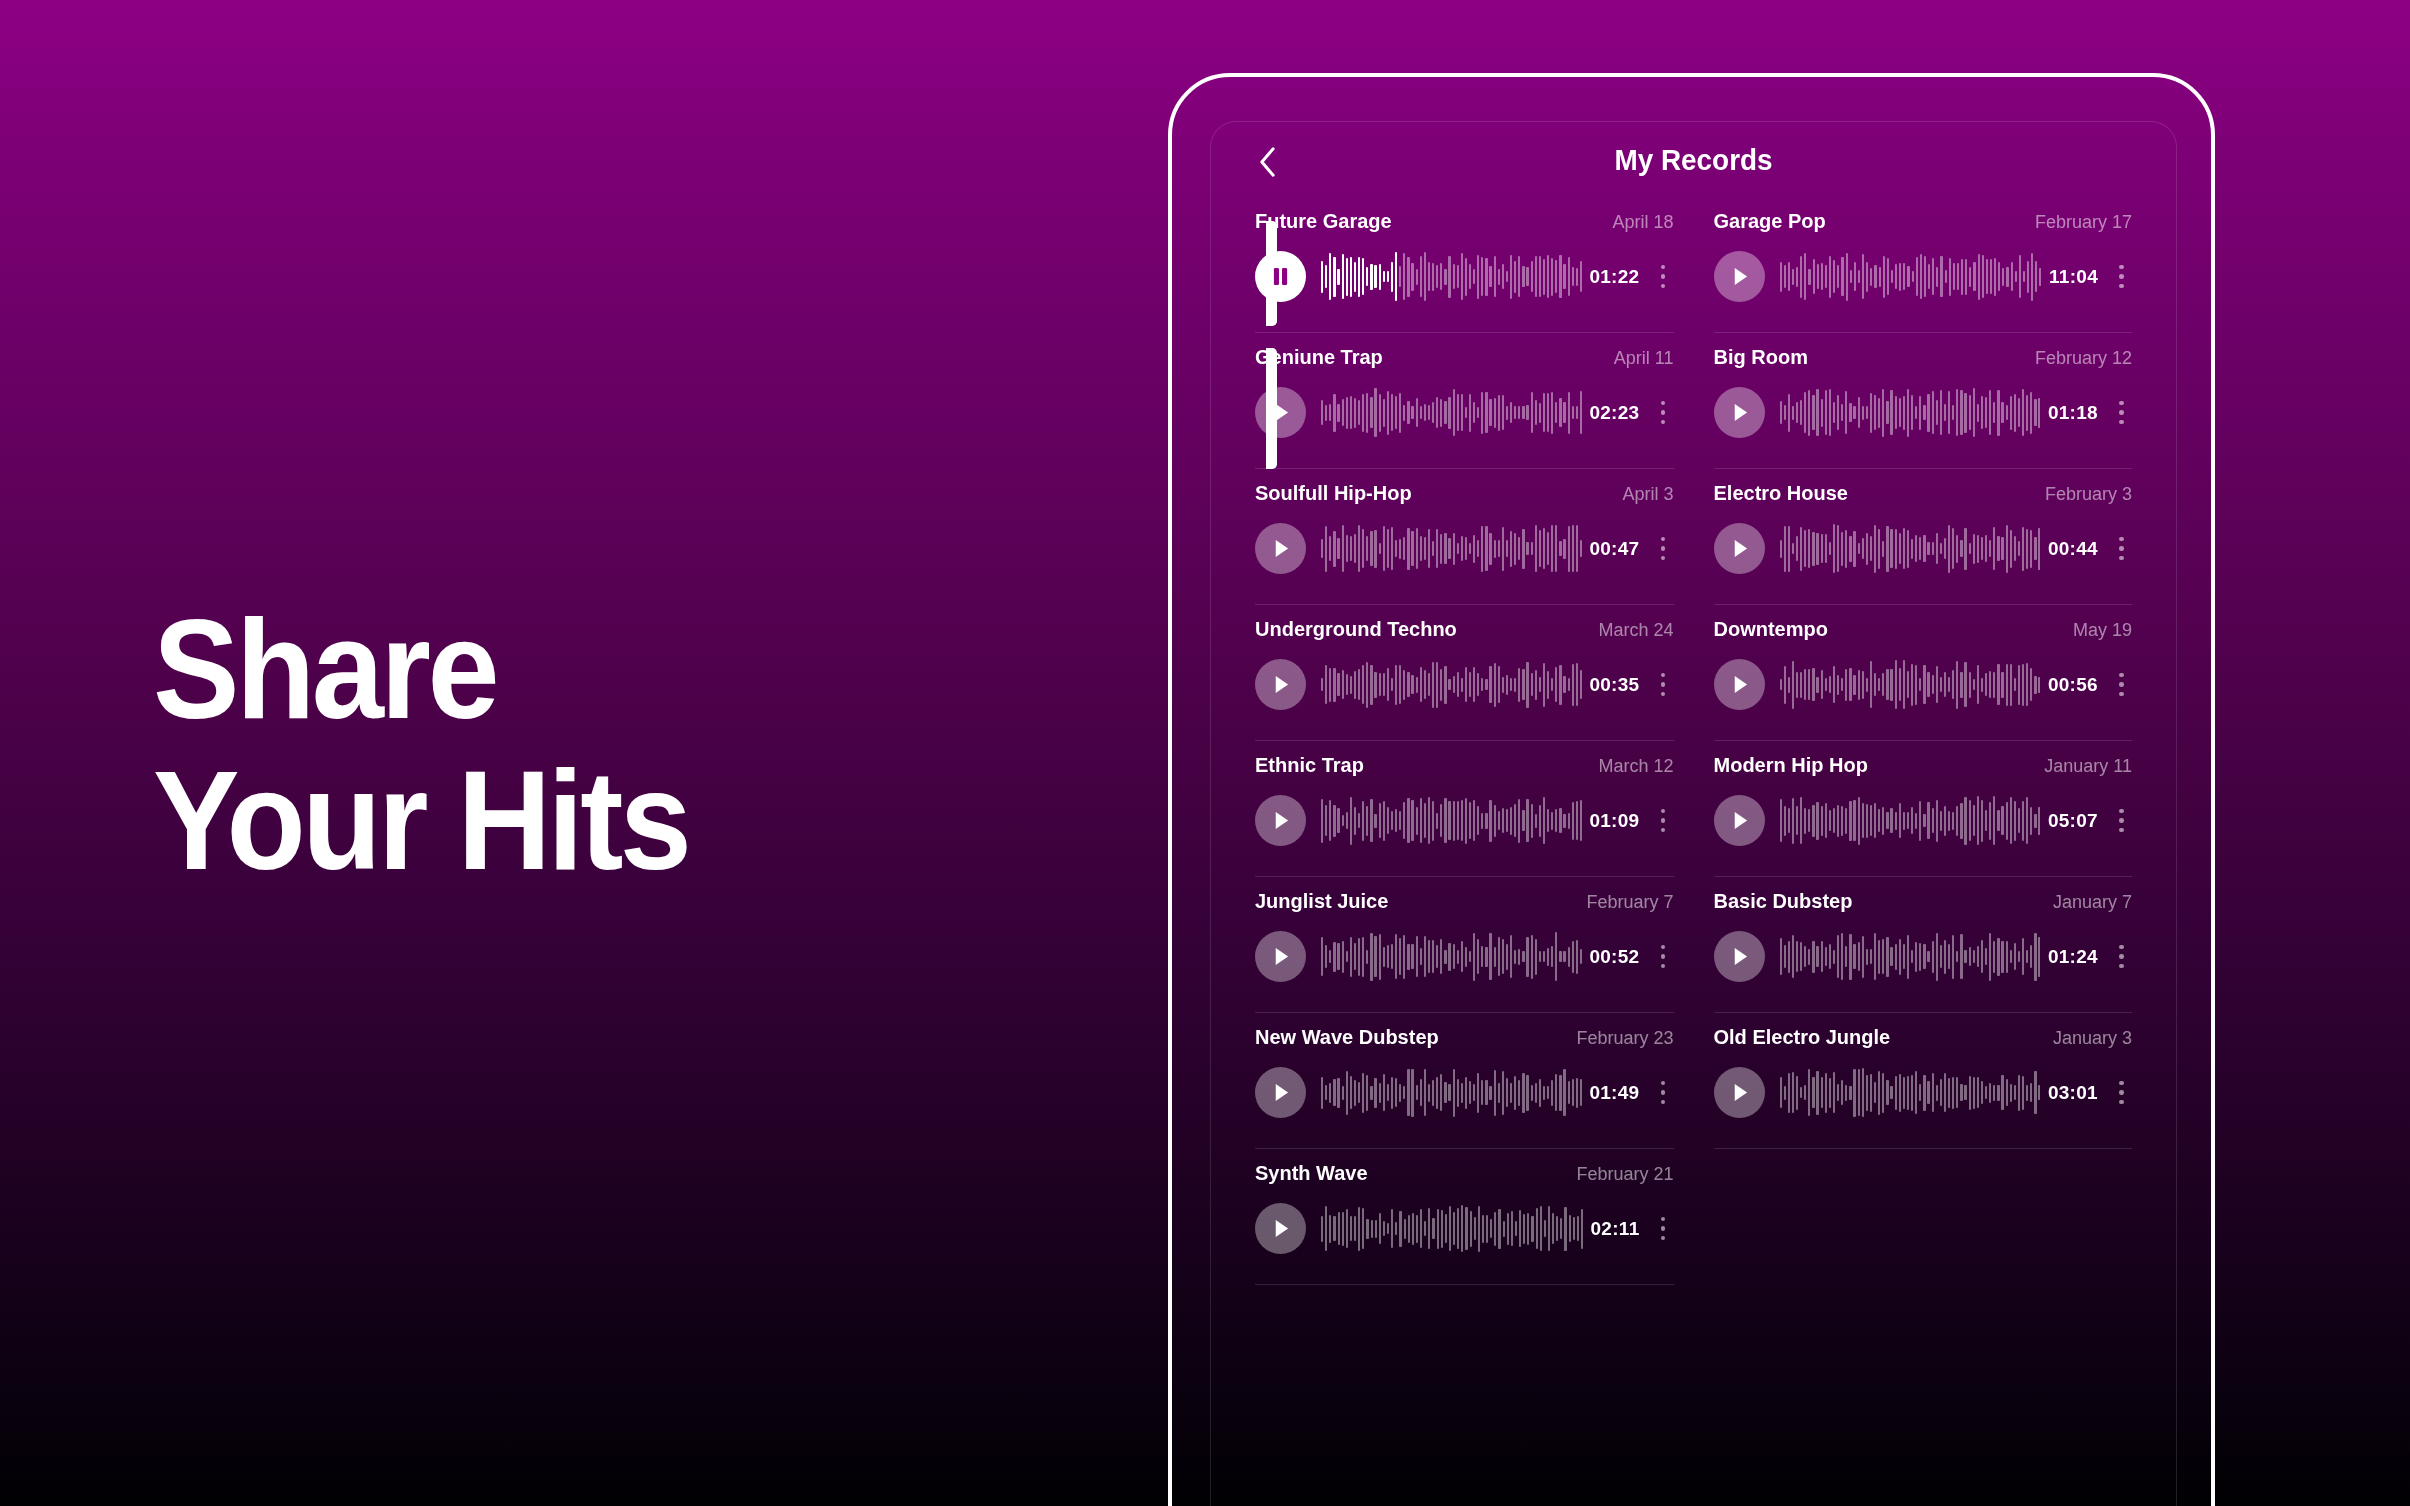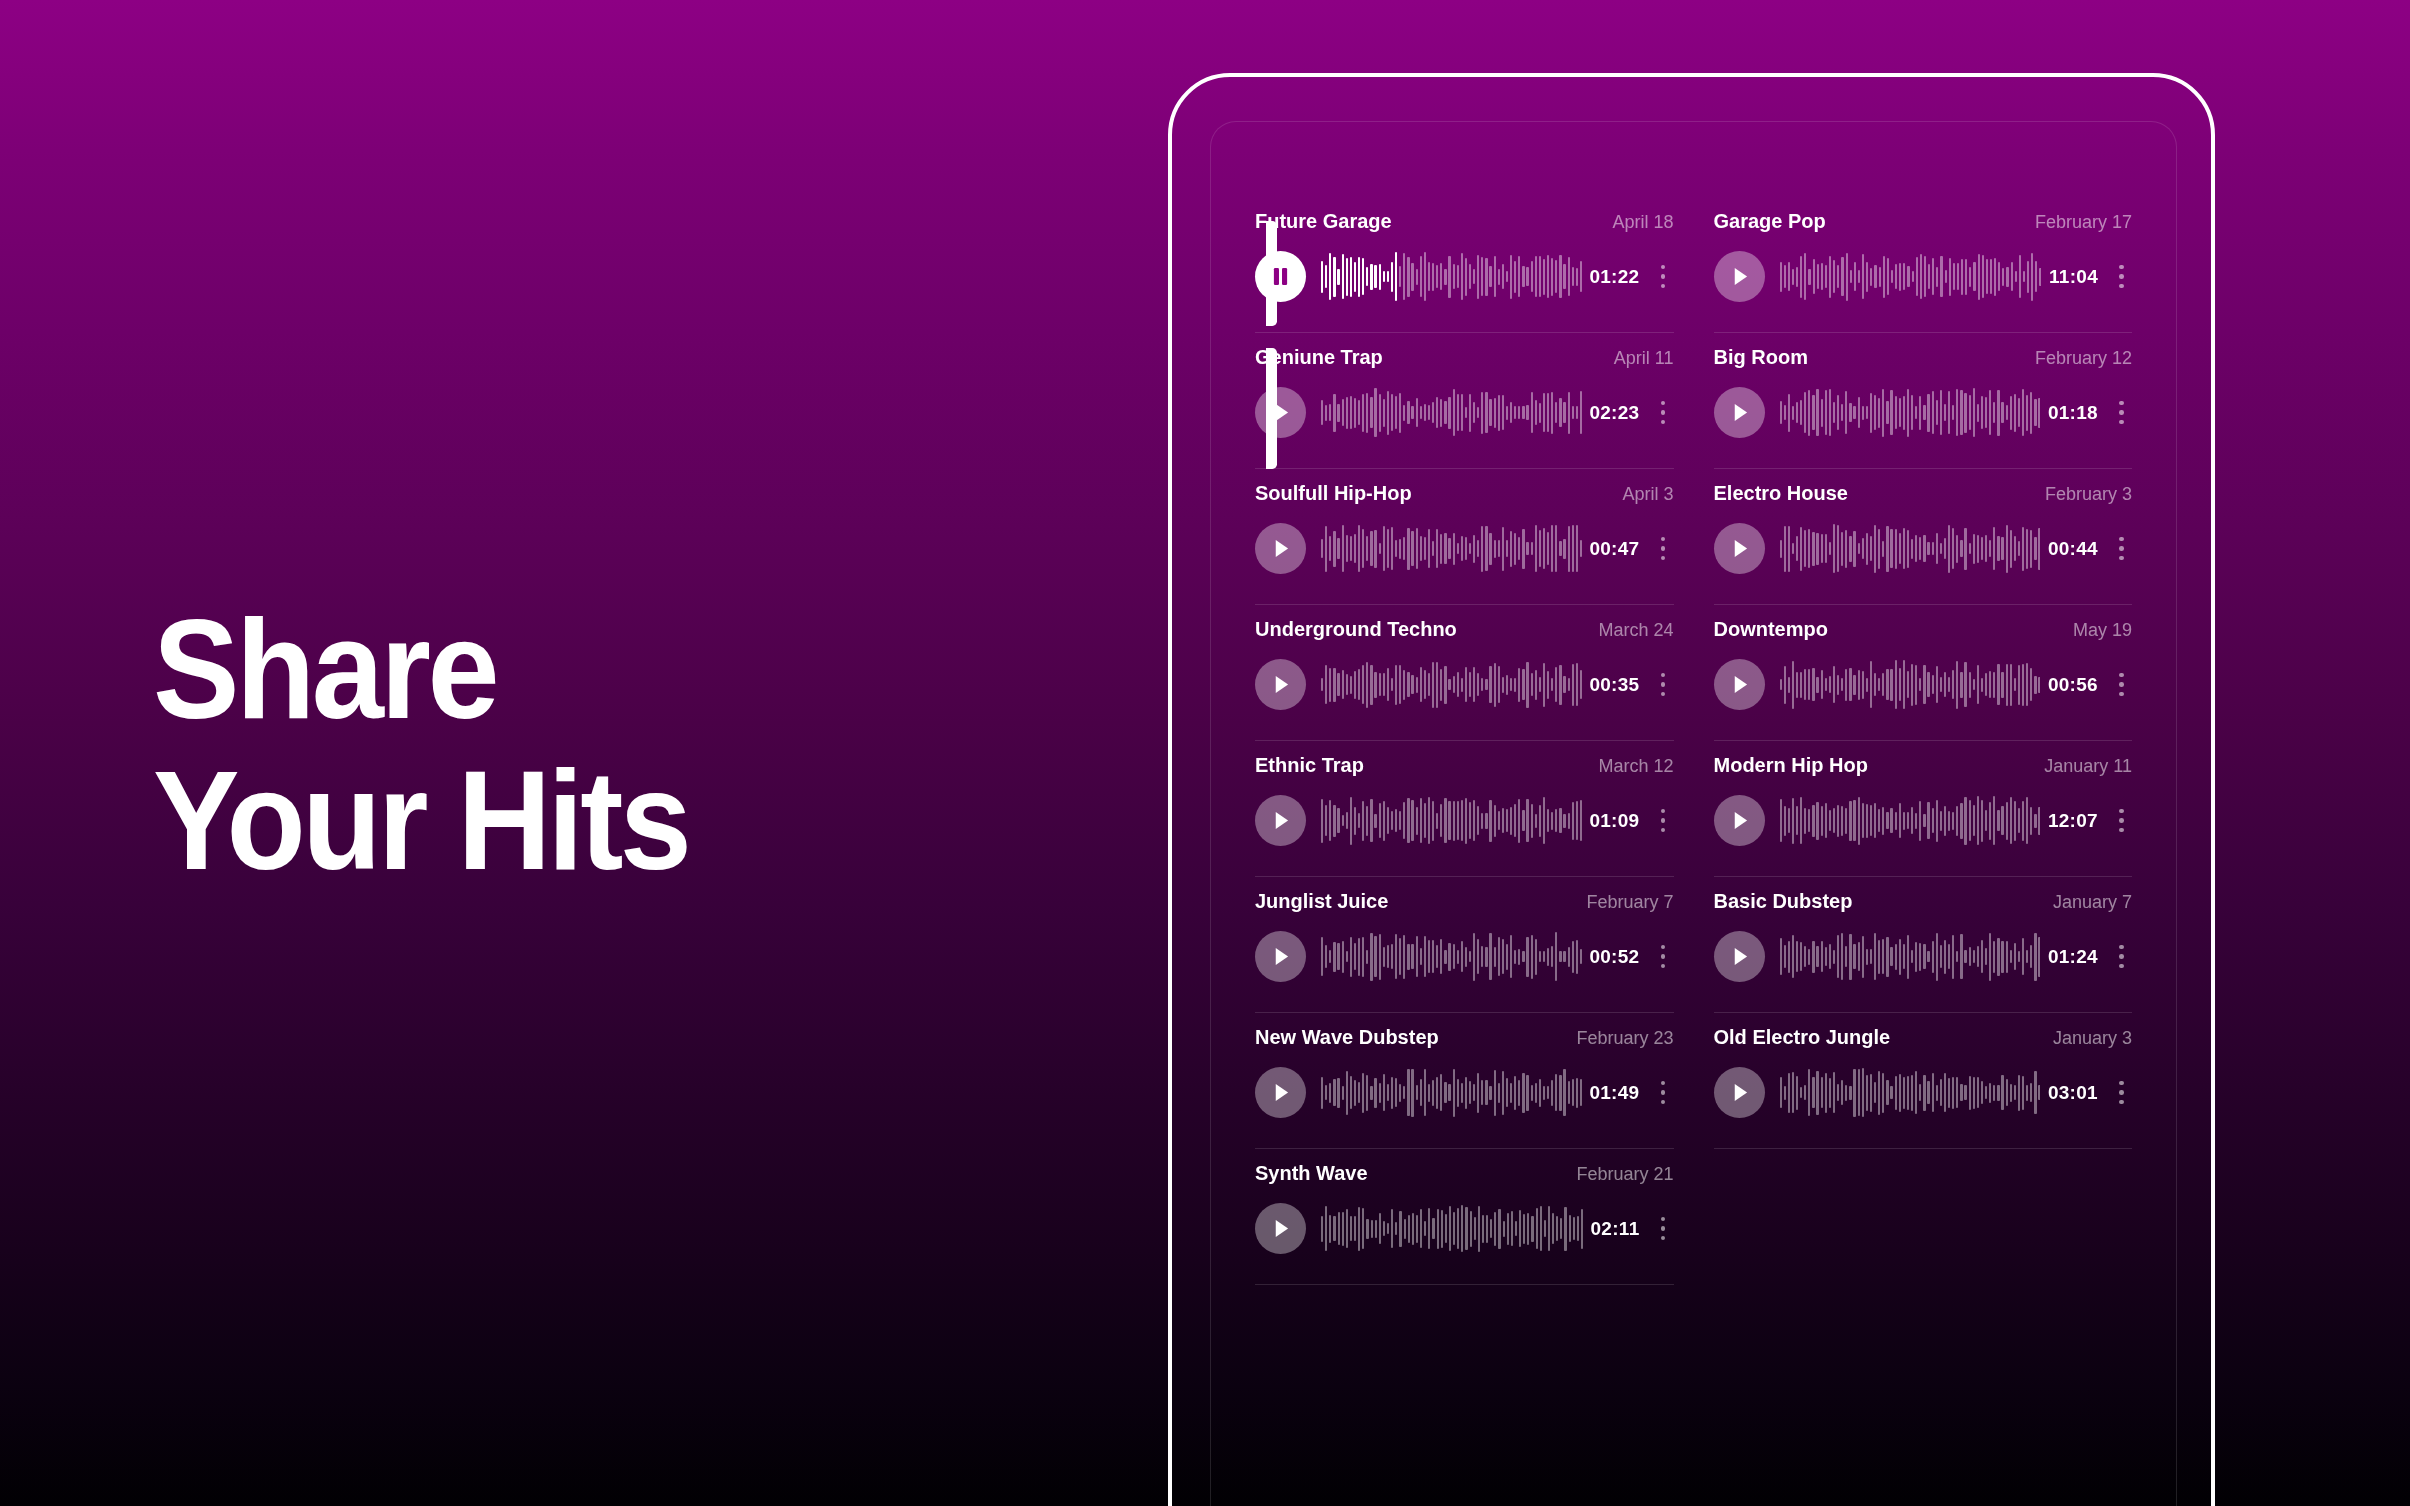--- a/index.html
+++ b/index.html
@@ -229,20 +229,30 @@
   <span class="hero-line l1">Share</span>
   <span class="hero-line l2">Your Hits</span>
 </div>
 
 <div class="device-frame"></div>
 <div class="side-btn b1"></div>
 <div class="side-btn b2"></div>
 
 <div class="screen">
 
+  <div class="topbar">
+    <div class="back-btn">
+      <span>
+        <svg width="19" height="32" viewBox="0 0 20 34">
+          <polyline points="16,3 4,17 16,31" fill="none" stroke="#ffffff" stroke-width="3.2" stroke-linecap="round" stroke-linejoin="round"></polyline>
+        </svg>
+      </span>
+    </div>
+    <div class="screen-title">My Records</div>
+  </div>
 
   <div class="columns">
     <div class="col" id="col-left">
         <div class="rec-row">
           <div class="rec-head">
             <div class="rec-title">Future Garage</div>
             <div class="rec-date">April 18</div>
           </div>
           <div class="rec-body">
             <div class="play-btn active">
@@ -1358,21 +1368,21 @@
               <i style="height: 38px;"></i>
               <i style="height: 47px;"></i>
               <i style="height: 40px;"></i>
               <i style="height: 25.4px;"></i>
               <i style="height: 40px;"></i>
               <i style="height: 47px;"></i>
               <i style="height: 28px;"></i>
               <i style="height: 14px;"></i>
               <i style="height: 28px;"></i>
             </div>
-            <div class="rec-time">12:07</div>
+            <div class="rec-time">05:07</div>
             <div class="kebab">
               <span></span>
               <span></span>
               <span></span>
             </div>
           </div>
         </div>
         <div class="rec-row">
           <div class="rec-head">
             <div class="rec-title">Basic Dubstep</div>

